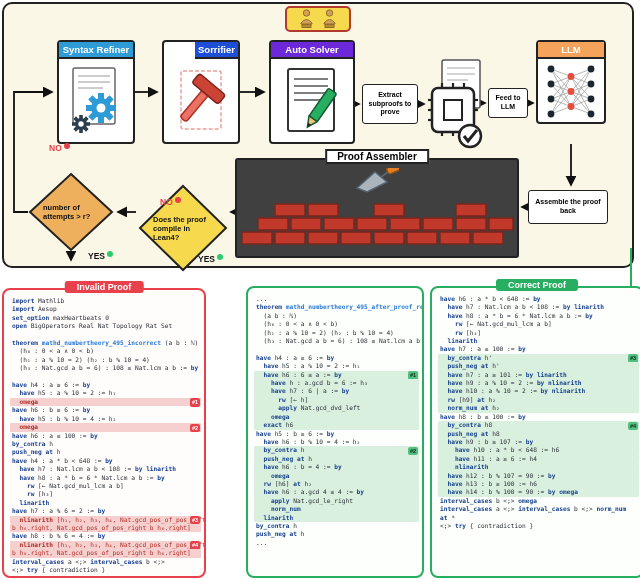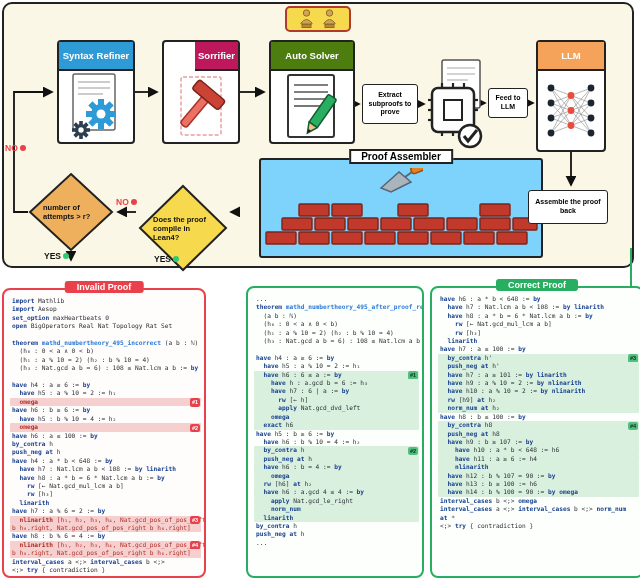--- a/index.html
+++ b/index.html
@@ -4,32 +4,32 @@
 <style>
   html,body{margin:0;padding:0;}
   .page{position:relative;width:640px;height:582px;background:#fff;font-family:"Liberation Sans",sans-serif;overflow:hidden;}
 
   
   .flow{position:absolute;left:2px;top:2px;width:628px;height:262px;border:2px solid #222;border-radius:10px;background:#fbf7e7;}
   .arrows{position:absolute;left:0;top:0;}
   .banner{position:absolute;left:50%;top:2px;transform:translateX(-50%);display:flex;align-items:center;gap:8px;background:#f7d94d;border:2px solid #b03a2e;border-radius:5px;padding:1px 12px;z-index:5;}
   .banner .t{font-family:"Liberation Serif",serif;font-size:16px;font-weight:bold;color:#111;white-space:nowrap;}
   .proc{position:absolute;border:2px solid #222;background:#fff;border-radius:4px;display:flex;flex-direction:column;box-sizing:border-box;}
-  .proc-h{border-bottom:2px solid #222;color:#fff;font-weight:bold;font-size:9.5px;text-align:center;padding:8px 0;white-space:nowrap;}
+  .proc-h{border-bottom:2px solid #222;color:#fff;font-weight:bold;font-size:9.5px;text-align:center;padding:2px 0;white-space:nowrap;}
   .proc-b{flex:1;display:flex;align-items:center;justify-content:center;}
-  .h-blue{background:#2e9bd6;} .h-red{background:#be185d;margin-left:31px;} .h-green{background:#4d7c0f;} .h-orange{background:#f5a25a;}
+  .h-blue{background:#2e9bd6;} .h-red{background:#1d4ed8;margin-left:31px;} .h-green{background:#6d28d9;} .h-orange{background:#f5a25a;}
   .mini{position:absolute;border:1.5px solid #222;background:#fff;font-size:7px;font-weight:bold;display:flex;align-items:center;justify-content:center;text-align:center;border-radius:3px;padding:2px;box-sizing:border-box;line-height:1.25;}
   .chipwrap{position:absolute;}
-  .pa{position:absolute;border:2px solid #222;background:#7dd3fc;border-radius:3px;box-sizing:border-box;margin-left:24px;}
+  .pa{position:absolute;border:2px solid #222;background:#404040;border-radius:3px;box-sizing:border-box;}
   .pa-tag{position:absolute;left:50%;top:-11px;transform:translateX(-50%);background:#fff;border:2px solid #222;font-weight:bold;font-size:10px;padding:0 10px;white-space:nowrap;}
   .pa-trowel{position:absolute;left:50%;top:8px;transform:translateX(-50%);}
   .pa-bricks{position:absolute;left:2px;bottom:2px;}
   .diamond{position:absolute;}
   .d-text{position:absolute;inset:0;display:flex;align-items:center;justify-content:center;font-weight:bold;color:#111;padding:0 15px;font-size:7.5px;line-height:1.2;}
-  .lab{position:absolute;font-weight:bold;font-size:8.5px;display:flex;align-items:center;gap:2px;}
+  .lab{position:absolute;font-weight:bold;font-size:8.5px;display:flex;gap:2px;padding-left:44px;}
   .lab.no{color:#e8414b;} .lab.yes{color:#111;}
   .dot{width:6px;height:6px;border-radius:50%;display:inline-block;}
   .dot.red{background:#e8414b;} .dot.green{background:#2ecc71;}
   .green-link{position:absolute;left:630px;top:248px;width:0;height:44px;border-left:2.5px solid #27ae60;}
 
   
   .panel{position:absolute;border:2px solid;border-radius:8px;box-sizing:border-box;background:#fff;}
   .panel-tag{position:absolute;left:50%;top:-9px;transform:translateX(-50%);color:#fff;font-weight:bold;font-size:9px;padding:1px 12px;border-radius:3px;white-space:nowrap;}
   .p-invalid{border-color:#e8414b;background:#fffcfc;}
   .p-green{border-color:#27ae60;background:#fcfffc;}
@@ -184,21 +184,21 @@
         <rect x="22" y="42" width="18" height="20" fill="#fff" stroke="#222" stroke-width="2"></rect>
         <circle cx="48" cy="78" r="11" fill="#fff" stroke="#222" stroke-width="2.5"></circle>
         <path d="M42 78 l4 5 l9 -11" stroke="#222" stroke-width="3" fill="none"></path>
       </svg>
     </div>
 
     <div class="mini" style="left:484px;top:84px;width:40px;height:30px">
       <span>Feed to LLM</span>
     </div>
 
-    <div class="proc" style="left:532px;top:36px;width:70px;height:112px">
+    <div class="proc" style="left:532px;top:36px;width:70px;height:84px">
       <div class="proc-h h-orange">LLM</div>
       <div class="proc-b">
         <svg width="56" height="66" viewBox="0 0 56 66">
           <g stroke="#999" stroke-width="0.7" fill="none">
             <path d="M8 10L28 17.5M8 10L28 32.5M8 10L28 47.5M8 25L28 17.5M8 25L28 32.5M8 25L28 47.5M8 40L28 17.5M8 40L28 32.5M8 40L28 47.5M8 55L28 17.5M8 55L28 32.5M8 55L28 47.5"></path>
             <path d="M28 17.5L48 10M28 17.5L48 25M28 17.5L48 40M28 17.5L48 55M28 32.5L48 10M28 32.5L48 25M28 32.5L48 40M28 32.5L48 55M28 47.5L48 10M28 47.5L48 25M28 47.5L48 40M28 47.5L48 55"></path>
           </g>
           <g fill="#1b2631">
             <circle cx="8" cy="10" r="3.4"></circle>
               <circle cx="8" cy="25" r="3.4"></circle>

